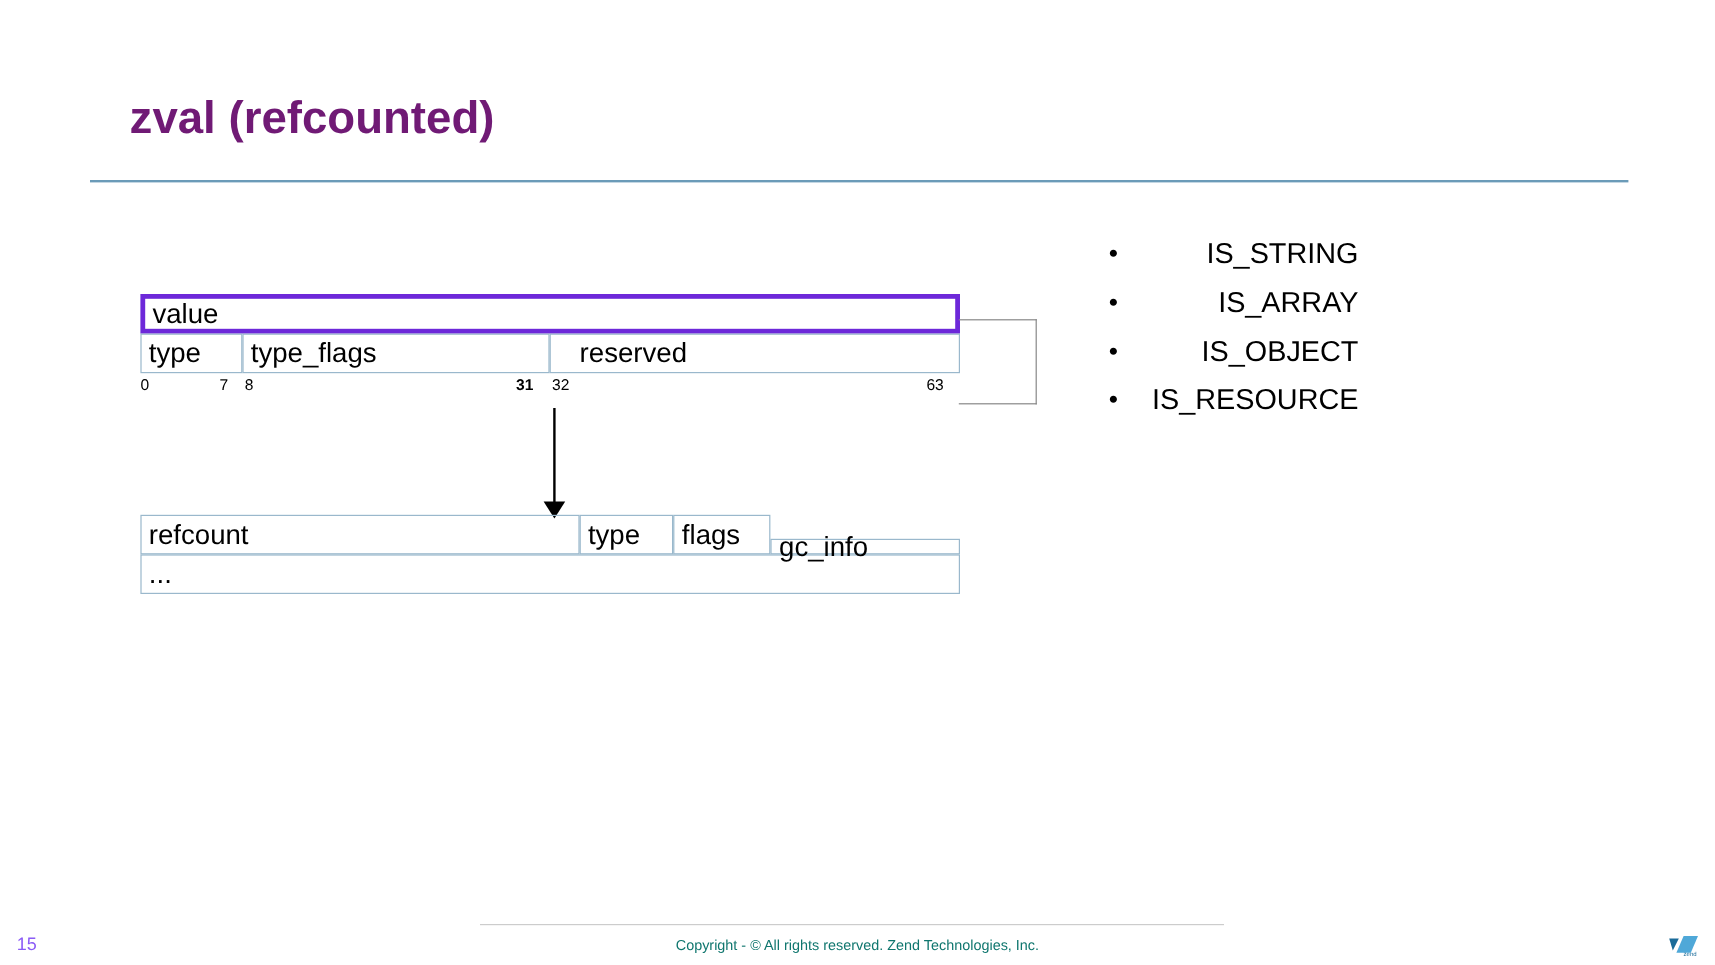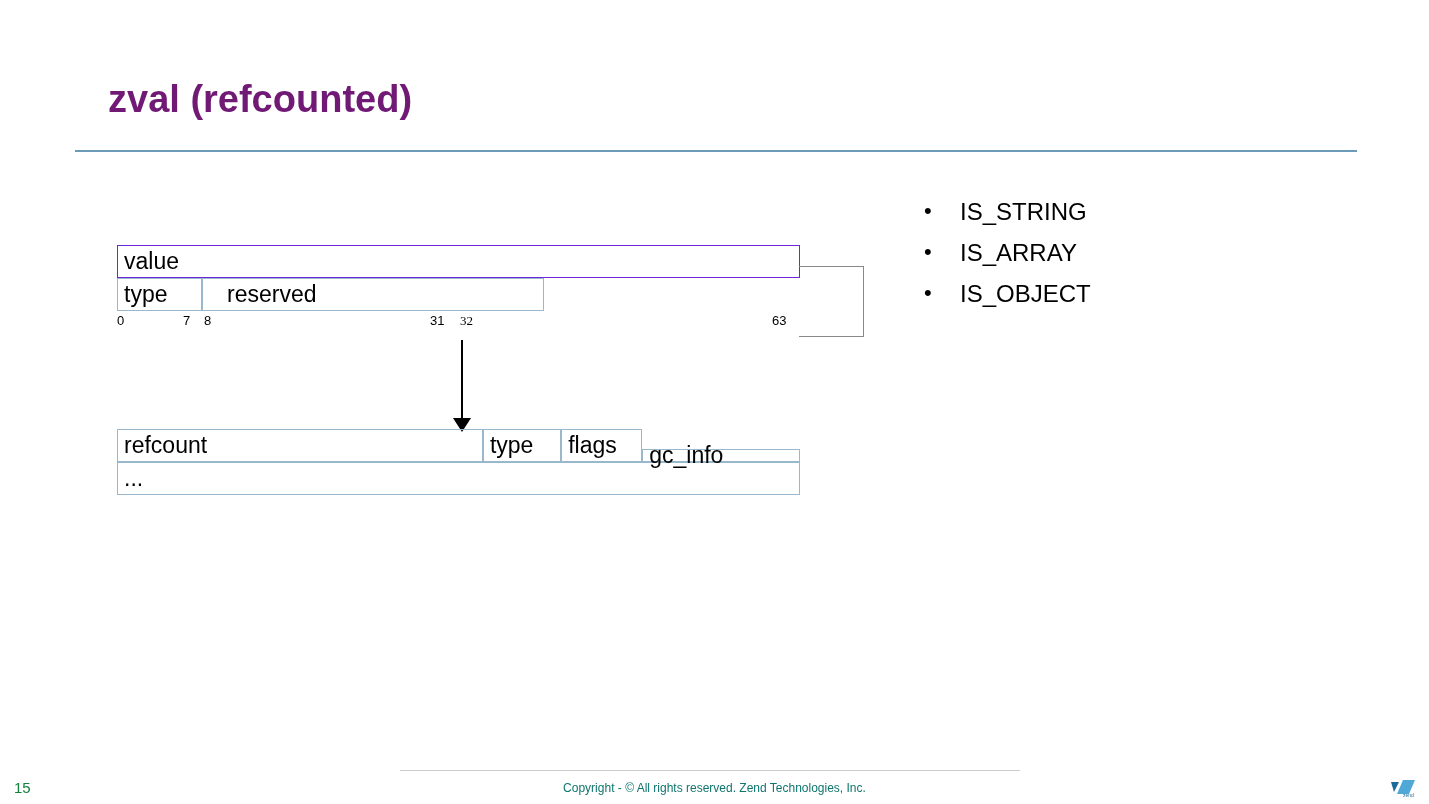--- a/index.html
+++ b/index.html
@@ -28,21 +28,21 @@
       height: 2px;
       background: #6b9bb8;
     }
     .diagram-area {
       position: absolute;
       top: 245px;
       left: 117px;
       width: 750px;
     }
     .table-box {
-      border: 1px solid #6d28d9;
+      border: 4px solid #6d28d9;
       background: white;
     }
     .value-row {
       width: 683px;
       height: 33px;
       display: flex;
       align-items: center;
       padding-left: 6px;
       font-size: 23px;
     }
@@ -64,22 +64,22 @@
     .bit-labels {
       position: relative;
       width: 683px;
       height: 20px;
       font-size: 13px;
     }
     .bit-label { position: absolute; top: 2px; }
     .bit-0 { left: 0px; }
     .bit-7 { left: 66px; }
     .bit-8 { left: 87px; }
-    .bit-31 { left: 313px; }
-    .bit-32 { left: 343px; font-family: Liberation Serif, serif; }
+    .bit-31 { left: 313px; font-weight: bold; }
+    .bit-32 { left: 343px; }
     .bit-63 { left: 655px; }
     .side-box {
       position: absolute;
       top: 21px;
       left: 682px;
       width: 65px;
       height: 71px;
       border: 1px solid #888;
       border-left: none;
     }
@@ -135,41 +135,42 @@
       position: absolute;
       top: 192px;
       left: 924px;
       font-size: 24px;
       line-height: 1.7;
     }
     .bullet-list li {
       list-style: none;
       position: relative;
       padding-left: 36px;
+      text-align: right;
     }
     .bullet-list li::before {
       content: "•";
       position: absolute;
       left: 0;
       font-size: 22px;
     }
     .footer-line {
       position: absolute;
       bottom: 33px;
       left: 400px;
       width: 620px;
       height: 1px;
       background: #ccc;
     }
     .page-number {
       position: absolute;
       bottom: 8px;
       left: 14px;
       font-size: 15px;
-      color: #15803d;
+      color: #8b5cf6;
     }
     .copyright {
       position: absolute;
       bottom: 9px;
       left: 0;
       width: 100%;
       text-align: center;
       font-size: 12px;
       color: #0f766e;
     }
@@ -184,20 +185,21 @@
 </head>
 <body>
 
 <div class="slide-title">zval (refcounted)</div>
 <div class="title-underline"></div>
 
 <div class="diagram-area">
   <div class="table-box value-row">value</div>
   <div class="type-row">
     <div class="cell cell-type">type</div>
+    <div class="cell cell-typeflags">type_flags</div>
     <div class="cell cell-reserved">reserved</div>
   </div>
   <div class="bit-labels">
     <span class="bit-label bit-0">0</span>
     <span class="bit-label bit-7">7</span>
     <span class="bit-label bit-8">8</span>
     <span class="bit-label bit-31">31</span>
     <span class="bit-label bit-32">32</span>
     <span class="bit-label bit-63">63</span>
   </div>
@@ -214,20 +216,21 @@
       <div class="cell cell-gcinfo">gc_info</div>
     </div>
     <div class="refcount-row2">...</div>
   </div>
 </div>
 
 <ul class="bullet-list">
   <li>IS_STRING</li>
   <li>IS_ARRAY</li>
   <li>IS_OBJECT</li>
+  <li>IS_RESOURCE</li>
 </ul>
 
 <div class="footer-line"></div>
 <div class="page-number">15</div>
 <div class="copyright">Copyright - © All rights reserved. Zend Technologies, Inc.</div>
 <div class="zend-logo">
   <svg viewBox="0 0 30 22">
     <path d="M2 6 L10 6 L5 16 Z" fill="#1a6b99"></path>
     <path d="M14 4 L26 4 L20 18 L8 18 Z" fill="#4fa8d8"></path>
     <text x="14" y="21" font-size="5" fill="#1a6b99">zend</text>

